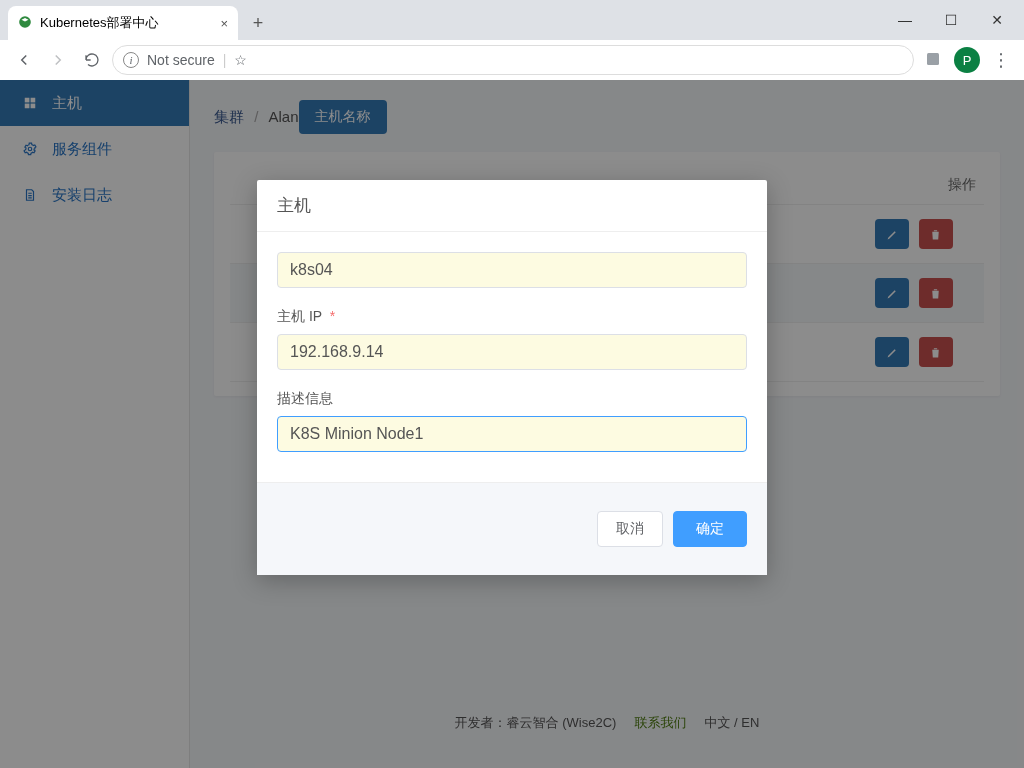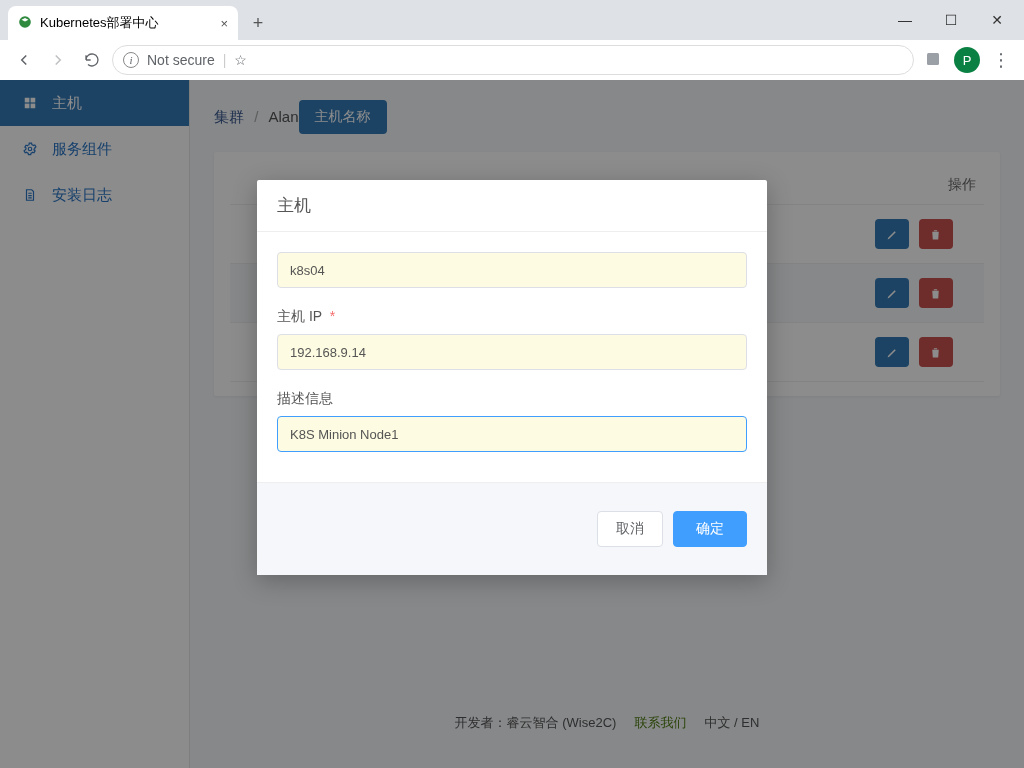--- a/index.html
+++ b/index.html
@@ -171,21 +171,21 @@
   .modal-header {
     padding: 14px 20px; font-size: 17px; color: #555;
     border-bottom: 1px solid #eee;
   }
   .modal-body { padding: 20px 20px 26px; }
   .form-group { margin-bottom: 20px; }
   .form-label { font-size: 14px; color: #555; margin-bottom: 8px; display: block; }
   .required { color: #f56c6c; margin-left: 4px; }
   .form-input {
     width: 100%; height: 36px; border: 1px solid #dcdfe6; border-radius: 4px;
-    background: #fdfbe1; padding: 0 12px; font-size: 13px; color: #555;
+    background: #fdfbe1; padding: 0 12px; font-size: 16px; color: #555;
     outline: none;
   }
   .form-input.focused { border-color: #409eff; background: #fdfbe1; }
   .modal-footer {
     padding: 28px 20px; background: #f5f7fa; border-top: 1px solid #eee;
     display: flex; justify-content: flex-end; gap: 10px;
   }
   .btn-default {
     background: #fff; border: 1px solid #dcdfe6; color: #606266;
     padding: 8px 18px; border-radius: 4px; font-size: 14px; cursor: pointer;

